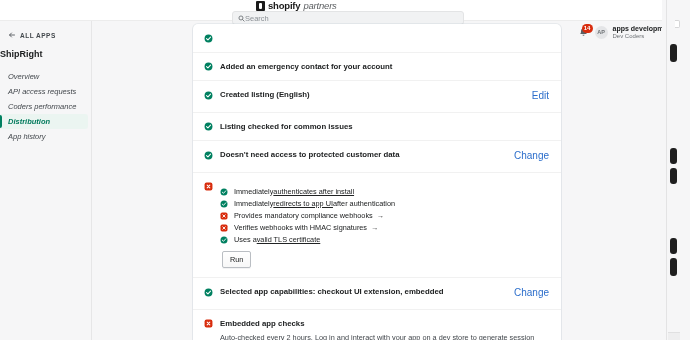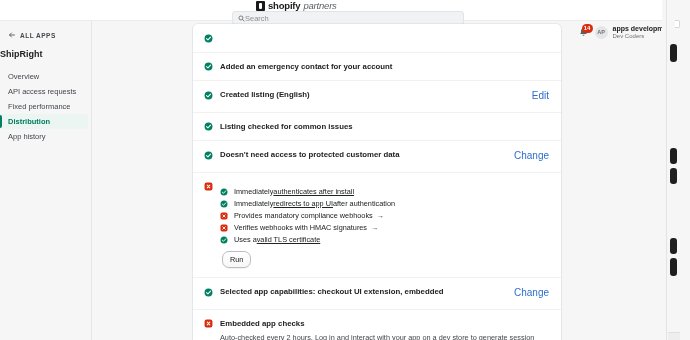--- a/index.html
+++ b/index.html
@@ -85,20 +85,21 @@
     padding: 8px 8px 8px 0;
     font-size: 9px; font-weight: 600; color: #202223;
   }
   .nav { padding-top: 2px; }
   .nav-item {
     position: relative;
     height: 15px; display: flex; align-items: center;
     padding-left: 8px;
     font-size: 7.5px; color: #42474c;
     cursor: pointer;
+    font-style: italic;
   }
   .nav-item.active {
     color: #007a5c; font-weight: 600;
     background: #ebf5f1;
     border-radius: 0 3px 3px 0;
     margin-right: 3px;
   }
   .nav-item.active::before {
     content: ""; position: absolute; left: 0; top: 1px; bottom: 1px;
     width: 2px; background: #008060; border-radius: 0 2px 2px 0;
@@ -147,21 +148,21 @@
   .submark { width: 8px; height: 8px; flex: none; margin-right: 6px; display:block; }
   .sub u { text-decoration: underline; text-underline-offset: 1px; }
   .arrow-link { color: #202223; margin-left: 4px; }
 
   .run-btn {
     margin-top: 7px; margin-left: 2px;
     display: inline-block;
     font-family: "Liberation Sans", sans-serif;
     font-size: 7.3px; color: #202223;
     background: linear-gradient(180deg,#ffffff,#f7f7f7);
-    border: 1px solid #babec3; border-radius: 7px;
+    border: 1px solid #babec3; border-radius: 2px;
     padding: 3px 7px; cursor: pointer;
     box-shadow: 0 1px 0 rgba(22,29,37,.05);
   }
 
   
   .rail {
     position: absolute; top: 0; right: 0; width: 28px; height: 340px;
     background: #f6f6f7;
   }
   .rail-line {
@@ -235,21 +236,21 @@
           <path d="M7 4 3 8l4 4"></path>
       </svg>
       <span class="back-label">ALL APPS</span>
     </div>
 
     <div class="app-title">ShipRight</div>
 
     <div class="nav">
       <div class="nav-item">Overview</div>
       <div class="nav-item">API access requests</div>
-      <div class="nav-item">Fixed performance</div>
+      <div class="nav-item">Coders performance</div>
       <div class="nav-item active">Distribution</div>
       <div class="nav-item">App history</div>
     </div>
   </div>
 
   <div class="main">
 
     <div class="card card-top">
 
       <div class="row">

